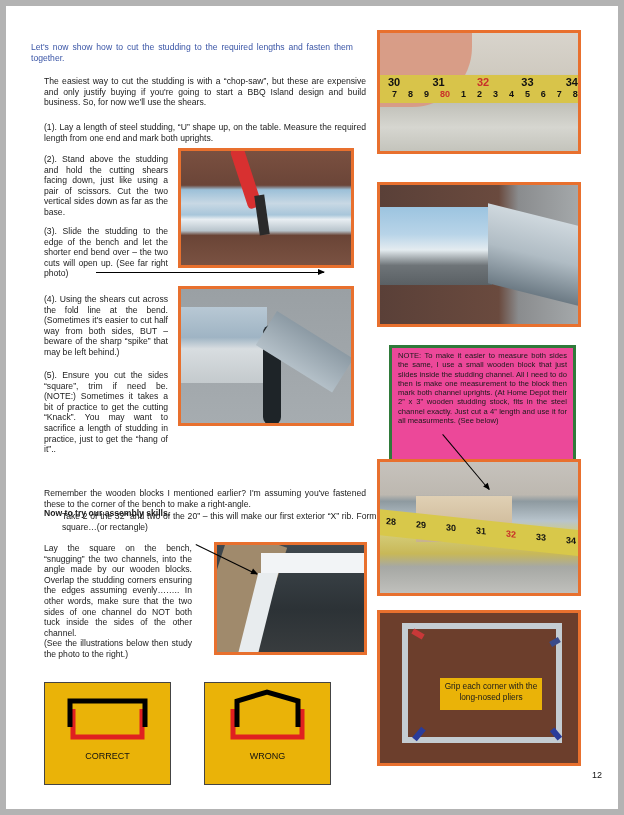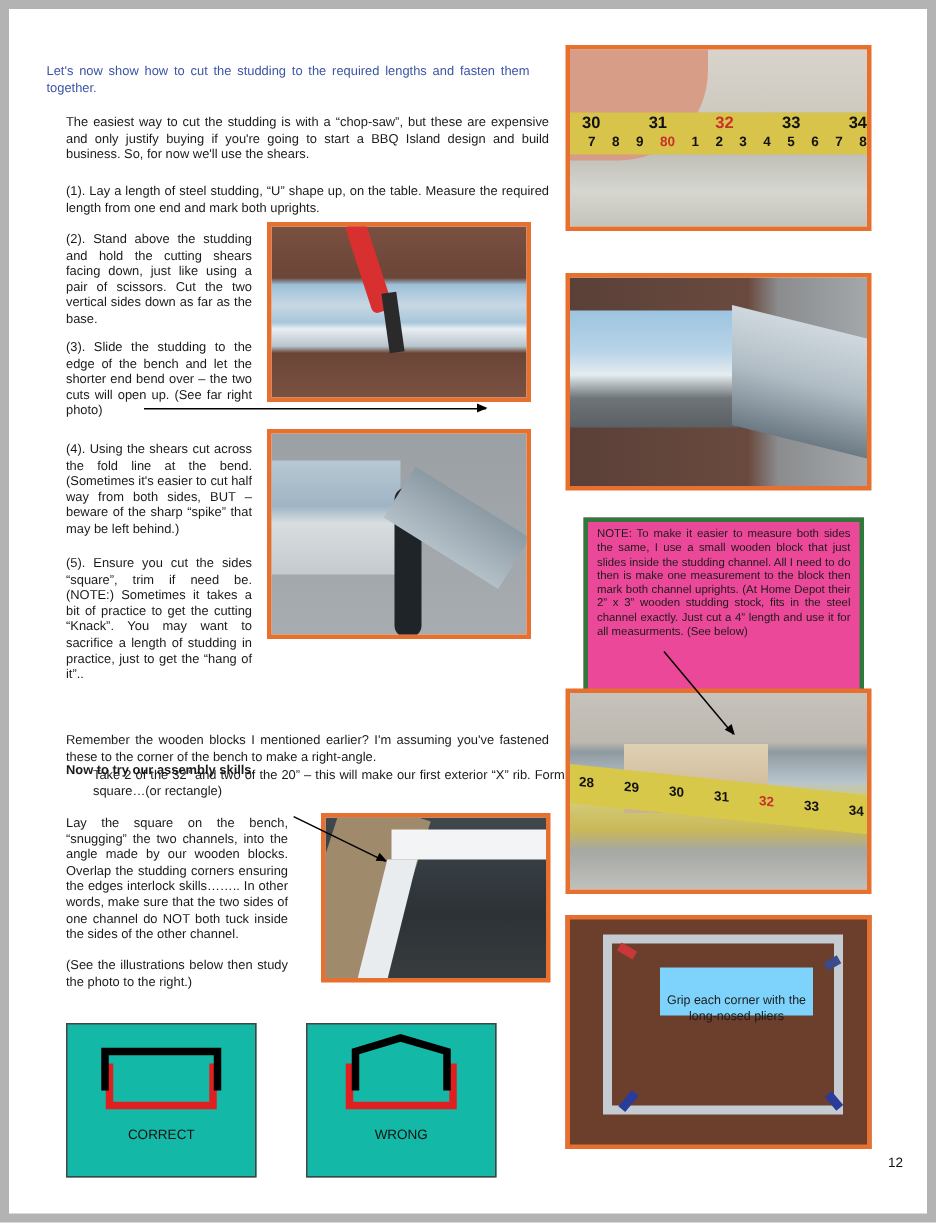--- a/index.html
+++ b/index.html
@@ -5,41 +5,41 @@
   html,body{margin:0;padding:0;}
   body{width:624px;height:815px;background:#b3b3b3;position:relative;overflow:hidden;font-family:"Liberation Sans",sans-serif;}
   .page{position:absolute;left:6px;top:6px;width:612px;height:803px;background:#fff;}
   .txt{position:absolute;font-size:8.6px;line-height:10.6px;color:#1a1a1a;text-align:justify;margin:0;}
   .blue{color:#3a55a6;}
   .bold{font-weight:bold;margin-top:42px;}
   .photo{position:absolute;border:3px solid #e8702e;box-sizing:border-box;overflow:hidden;}
   .arrow{position:absolute;height:1px;background:#000;transform-origin:0 0;}
   .arrow::after{content:"";position:absolute;right:-1px;top:-3px;border-left:7px solid #000;border-top:3.5px solid transparent;border-bottom:3.5px solid transparent;}
   .note{position:absolute;left:383px;top:339px;width:187px;height:124px;background:#ec4899;border:3px solid #2f7a3a;box-sizing:border-box;padding:3px 6px;font-size:7.6px;line-height:9.3px;text-align:justify;color:#1a1a1a;}
-  .diag{position:absolute;top:676px;width:127px;height:103px;background:#14b8a6;border:1px solid #444;box-sizing:border-box;}
+  .diag{position:absolute;top:676px;width:127px;height:103px;background:#eab308;border:1px solid #444;box-sizing:border-box;}
   .diag-label{position:absolute;left:0;right:0;top:68px;text-align:center;font-size:9px;color:#111;}
-  .caption{position:absolute;left:434px;top:639px;width:102px;height:32px;background:#7dd3fc;font-size:8.3px;line-height:11px;text-align:center;color:#1a1a1a;padding-top:16px;box-sizing:border-box;}
+  .caption{position:absolute;left:434px;top:672px;width:102px;height:32px;background:#eab308;font-size:8.3px;line-height:11px;text-align:center;color:#1a1a1a;padding-top:3px;box-sizing:border-box;}
   .pagenum{position:absolute;left:586px;top:764px;font-size:9px;color:#111;}
 </style>
 </head>
 <body>
 
 <div class="page">
 
   <p class="txt blue" style="left:25px;top:36px;width:322px;">Let's now show how to cut the studding to the required lengths and fasten them together.</p>
   <p class="txt" style="left:38px;top:70px;width:322px;">The easiest way to cut the studding is with a “chop-saw”, but these are expensive and only justify buying if you're going to start a BBQ Island design and build business.   So, for now we'll use the shears.</p>
   <p class="txt" style="left:38px;top:116px;width:322px;">(1).   Lay a length of steel studding, “U” shape up, on the table.  Measure the required length from one end and mark both uprights.</p>
   <p class="txt" style="left:38px;top:148px;width:124px;">(2).   Stand above the studding and hold the cutting shears facing down, just like using a pair of scissors.  Cut the two vertical sides down as far as the base.</p>
   <p class="txt" style="left:38px;top:220px;width:124px;">(3).   Slide the studding to the edge of the bench and let the shorter end bend over – the two cuts will open up. (See far right photo)</p>
   <p class="txt" style="left:38px;top:288px;width:124px;">(4).     Using the shears cut across the fold line at the bend.  (Sometimes it's easier to cut half way from both sides, BUT – beware of the sharp “spike” that may be left behind.)</p>
   <p class="txt" style="left:38px;top:364px;width:124px;">(5).   Ensure you cut the sides “square”, trim if need be. (NOTE:) Sometimes it takes a bit of practice to get the cutting “Knack”.   You may want to sacrifice a length of studding in practice, just to get the “hang of it”..</p>
   <p class="txt bold" style="left:38px;top:460px;width:322px;">Now to try our assembly skills.</p>
   <p class="txt" style="left:38px;top:482px;width:322px;">Remember the wooden blocks I mentioned earlier? I'm assuming you've fastened these to the corner of the bench to make a right-angle.</p>
   <p class="txt" style="left:56px;top:505px;width:322px;">Take 2 of the 32” and two of the 20” – this will make our first exterior “X” rib. Form a square…(or rectangle)</p>
-  <p class="txt" style="left:38px;top:537px;width:148px;">Lay the square on the bench, “snugging” the two channels, into the angle made by our wooden blocks.  Overlap the studding corners ensuring the edges interlock skills……..   In other words, make sure that the two sides of one channel do NOT both tuck inside the sides of the other channel.</p>
+  <p class="txt" style="left:38px;top:537px;width:148px;">Lay the square on the bench, “snugging” the two channels, into the angle made by our wooden blocks.  Overlap the studding corners ensuring the edges assuming evenly……..   In other words, make sure that the two sides of one channel do NOT both tuck inside the sides of the other channel.</p>
   <p class="txt" style="left:38px;top:632px;width:148px;">(See the illustrations below then study the photo to the right.)</p>
 
   <div class="photo" style="left:172px;top:142px;width:176px;height:120px;background:linear-gradient(180deg,#7a5040 0%,#6b4538 30%,#9cc0d8 34%,#c8d8e4 46%,#a8c6da 56%,#e8eef2 60%,#b8c4cc 70%,#6a4436 74%,#7a5242 100%);">
     <div style="position:absolute;left:58px;top:-4px;width:14px;height:62px;background:#d83030;transform:rotate(-18deg);border-radius:4px;"></div>
     <div style="position:absolute;left:76px;top:44px;width:10px;height:40px;background:#2a2a2a;transform:rotate(-8deg);"></div>
   </div>
 
   <div class="photo" style="left:172px;top:280px;width:176px;height:140px;background:linear-gradient(180deg,#9aa0a4 0%,#a6acb0 100%);">
     <div style="position:absolute;left:0;top:18px;width:86px;height:76px;background:linear-gradient(180deg,#b8c8d4 0%,#9fb4c4 40%,#d8dde0 55%,#c4cacd 100%);"></div>
     <div style="position:absolute;left:82px;top:36px;width:18px;height:100px;background:#1e2428;border-radius:8px;"></div>

